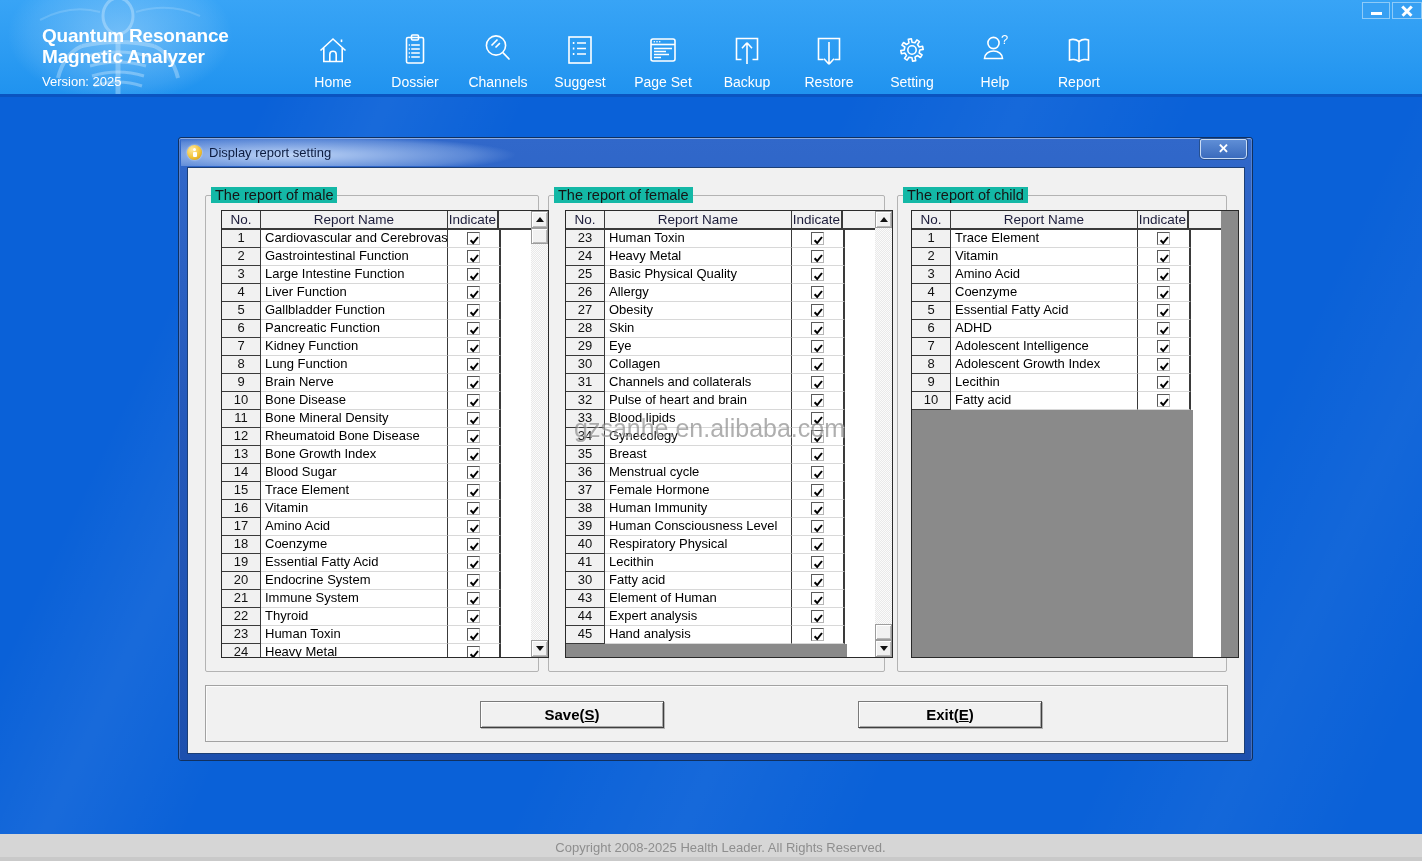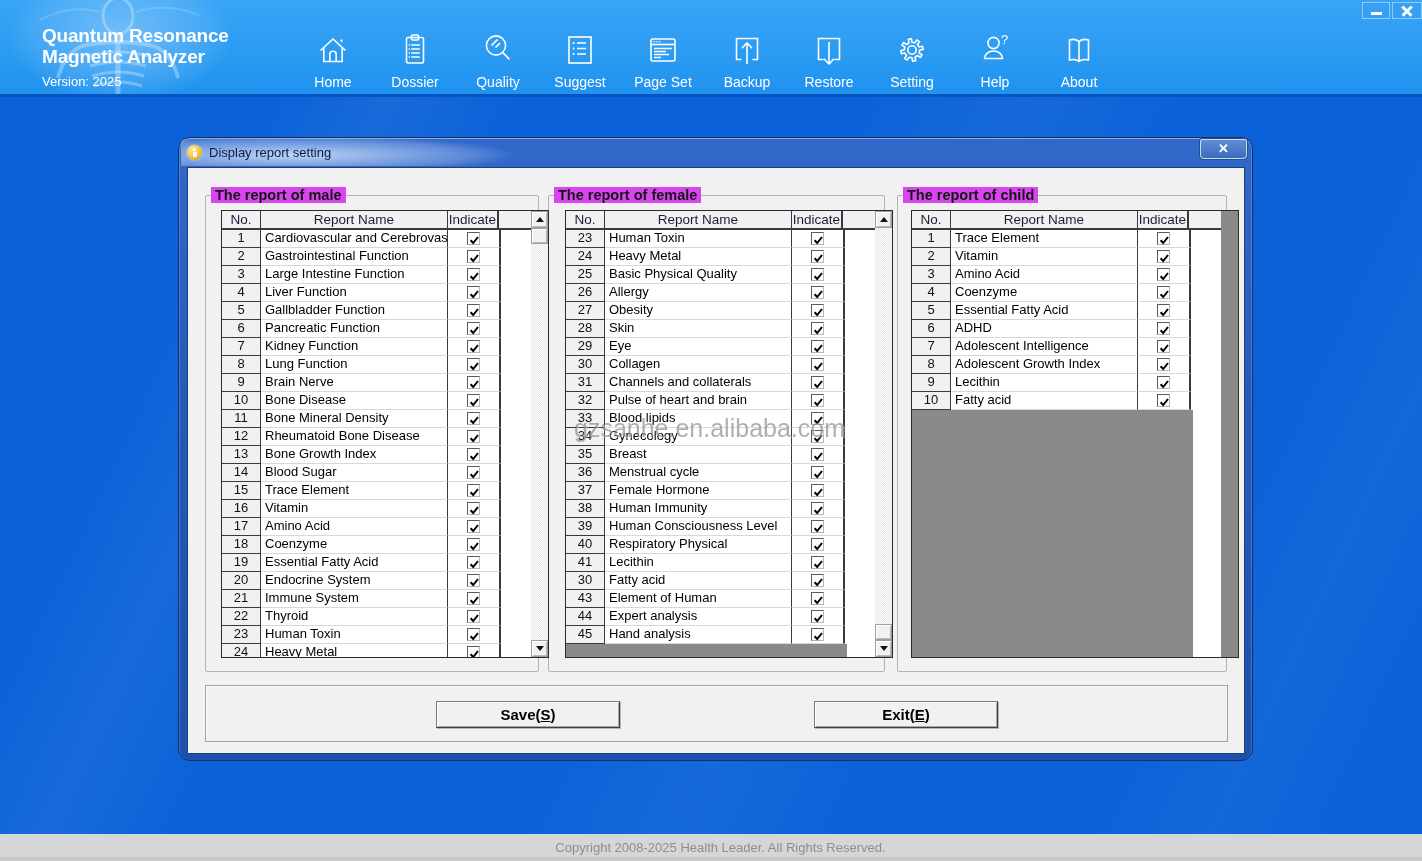--- a/index.html
+++ b/index.html
@@ -28,37 +28,37 @@
  linear-gradient(115deg, transparent 15%, rgba(255,255,255,.06) 22%, transparent 30%),
  linear-gradient(115deg, transparent 48%, rgba(255,255,255,.05) 58%, transparent 68%),
  linear-gradient(115deg, transparent 80%, rgba(255,255,255,.04) 88%, transparent 96%),
  #0a61d8; }
 
 #footer { position:absolute; left:0; top:834px; width:1422px; height:27px; background:#d6d6d6; border-bottom:4px solid #c9c9c9; }
 #footer div { text-align:center; font-size:13px; color:#8e8e8e; margin-top:6px;padding-left:19px; }
 
 #dlg { position:absolute; left:178px; top:137px; width:1075px; height:624px;
   background:linear-gradient(180deg,#3168ca 0%,#2459bb 45%,#1d50ae 100%);
-  border:1px solid #10305f; border-radius:12px;
+  border:1px solid #10305f; border-radius:3px;
   box-shadow:inset 0 1px 0 rgba(255,255,255,.45), inset 1px 0 0 rgba(255,255,255,.18), inset -1px 0 0 rgba(255,255,255,.18); }
 #dlgglow { position:absolute; left:2px; top:1px; width:560px; height:27px;
   background:radial-gradient(ellipse 300px 26px at 110px 16px, rgba(215,232,255,.85), rgba(215,232,255,.25) 60%, transparent 75%); }
 #dlgicon { position:absolute; left:8px; top:7px; width:15px; height:15px; border-radius:50%;
   background:radial-gradient(circle at 35% 30%, #ffe9a0, #f3c438 55%, #c89010); box-shadow:0 0 2px rgba(255,255,255,.8); }
 #dlgicon:after { content:""; position:absolute; left:6px; top:3px; width:3px; height:3px; border-radius:50%; background:#fff; }
 #dlgicon:before { content:""; position:absolute; left:5.5px; top:7px; width:4px; height:5px; background:#fff; border-radius:1px; }
 #dlgtitle { position:absolute; left:30px; top:7px; font-size:13px; color:#0c1c40; }
 #dlgclose { position:absolute; left:1021px; top:1px; width:47px; height:20px; border-radius:2px 2px 4px 4px;
   background:linear-gradient(180deg,#5f8ed6 0%,#3a6bbd 100%); border:1px solid #c9dcf5;
   box-shadow:0 0 0 1px #27508f; color:#fff; font-size:13px; font-weight:bold; text-align:center; line-height:18px; }
 #dlgbody { position:absolute; left:8px; top:29px; width:1058px; height:587px; background:#f1f1f1; border:1px solid #1c3f76; }
 
 .group { position:absolute; border:1px solid #b3b3b3; border-radius:2px; }
-.group .glabel { position:absolute; left:5px; top:-9px; background:#d946ef; padding:0 4px;
-  font-size:14.5px; font-weight:bold; color:#151515; white-space:nowrap; }
+.group .glabel { position:absolute; left:5px; top:-9px; background:#14b8a6; padding:0 4px;
+  font-size:14.5px; font-weight:normal; color:#151515; white-space:nowrap; }
 
 .grid { position:absolute; width:328px; height:448px; background:#fff; border:1px solid #2a2a2a; }
 .ghead { height:19px; display:flex; border-bottom:2px solid #3a3a3a; background:#f1f1f1; }
 .ghead > div { font-size:13.5px; color:#1c1c3a; text-align:center; line-height:17px; }
 .hno { width:39px; border-right:1px solid #3a3a3a; }
 .hname { width:187px; border-right:1px solid #3a3a3a; }
 .hind { width:51px; border-right:2px solid #3a3a3a; }
 .gbody { position:absolute; left:0; top:19px; width:281px; height:427px; overflow:hidden; }
 .r { height:18px; display:flex; }
 .cno { width:39px; background:#f1f1f1; border-right:1px solid #3a3a3a; border-bottom:1px solid #3a3a3a;
@@ -76,21 +76,21 @@
 .sbthumb { height:16px; }
 .sbbtn { display:flex; align-items:center; justify-content:center; }
 .tri-up { width:0; height:0; border-left:4px solid transparent; border-right:4px solid transparent; border-bottom:5px solid #111; }
 .tri-dn { width:0; height:0; border-left:4px solid transparent; border-right:4px solid transparent; border-top:5px solid #111; }
 .sbfill { position:absolute; right:0; top:0; width:17px; height:446px; background:#8a8a8a; }
 
 #panel { position:absolute; left:17px; top:517px; width:1023px; height:57px; border:1px solid #a2a2a2; box-shadow:inset 1px 1px 0 #fcfcfc; }
 .btn { position:absolute; width:184px; height:27px; background:#f1f1f1; text-align:center;
   border:1px solid #7a7a7a; border-right-color:#3f3f3f; border-bottom-color:#3f3f3f;
   box-shadow:inset 1px 1px 0 #fdfdfd, inset -1px -1px 0 #a8a8a8, 1px 1px 0 rgba(90,90,90,.4);
-  font-size:15px; font-weight:bold; color:#000; line-height:25px; }
+  font-size:15px; font-weight:bold; color:#000; line-height:25px;margin-left:44px; }
 
 #wm { position:absolute; left:574px; top:414px; font-size:25px; font-weight:normal; color:rgba(118,118,118,.58);
   text-shadow:1px 1px 1px rgba(255,255,255,.45); letter-spacing:0; z-index:40; }
 </style></head>
 <body>
 <div id="stage">
   <div id="bgstreak"></div>
   <div id="header">
     <div id="bodyfig">
         <svg width="260" height="97" viewBox="0 0 260 97" style="position:absolute;left:0;top:0" fill="none" stroke="rgba(225,243,255,.34)">
@@ -123,21 +123,21 @@
           <path d="M13.8 15 h0.9 M13.8 19 h0.9 M13.8 23 h0.9 M13.8 27 h0.9" stroke-width="1.8"></path>
         </svg>
         <div class="nlabel">Dossier</div>
       </div>
 <div class="nav" style="left:458px;">
         <svg width="40" height="40" viewBox="0 0 40 40" class="nicon">
           <circle cx="18" cy="15.5" r="9.6"></circle>
           <path d="M24.9 22.6 L31.5 29.5"></path>
           <path d="M13.5 15.5 l6-6 M17.5 17.5 l4.4-4.4"></path>
         </svg>
-        <div class="nlabel">Quality</div>
+        <div class="nlabel">Channels</div>
       </div>
 <div class="nav" style="left:540px;">
         <svg width="40" height="40" viewBox="0 0 40 40" class="nicon">
           <rect x="9" y="7" width="22" height="26"></rect>
           <path d="M17 13 h9 M17 18.5 h9 M17 24 h9"></path>
           <path d="M12.8 13 h1.6 M12.8 18.5 h1.6 M12.8 24 h1.6" stroke-width="2.2"></path>
         </svg>
         <div class="nlabel">Suggest</div>
       </div>
 <div class="nav" style="left:623px;">
@@ -178,21 +178,21 @@
           <path d="M9.5 28.5 a9 7.5 0 0 1 18 0 z"></path>
           <text x="26" y="14" font-size="13" fill="#fff" stroke="none" font-family="Liberation Sans">?</text>
         </svg>
         <div class="nlabel">Help</div>
       </div>
 <div class="nav" style="left:1039px;">
         <svg width="40" height="40" viewBox="0 0 40 40" class="nicon">
           <path d="M20 11.5 C17 9.3 13 9.2 10.5 10 V30 C13 29.2 17.5 29.4 20 31.5 C22.5 29.4 27 29.2 29.5 30 V10 C27 9.2 23 9.3 20 11.5 Z"></path>
           <path d="M20 11.5 V31.5"></path>
         </svg>
-        <div class="nlabel">About</div>
+        <div class="nlabel">Report</div>
       </div>
     <div class="winbtn" id="btnmin"></div>
     <div class="winbtn" id="btnclose"></div>
   </div>
   <div id="footer">
       <div>Copyright 2008-2025 Health Leader. All Rights Reserved.</div>
     </div>
   <div id="dlg">
     <div id="dlgglow"></div>
     <div id="dlgicon"></div>

